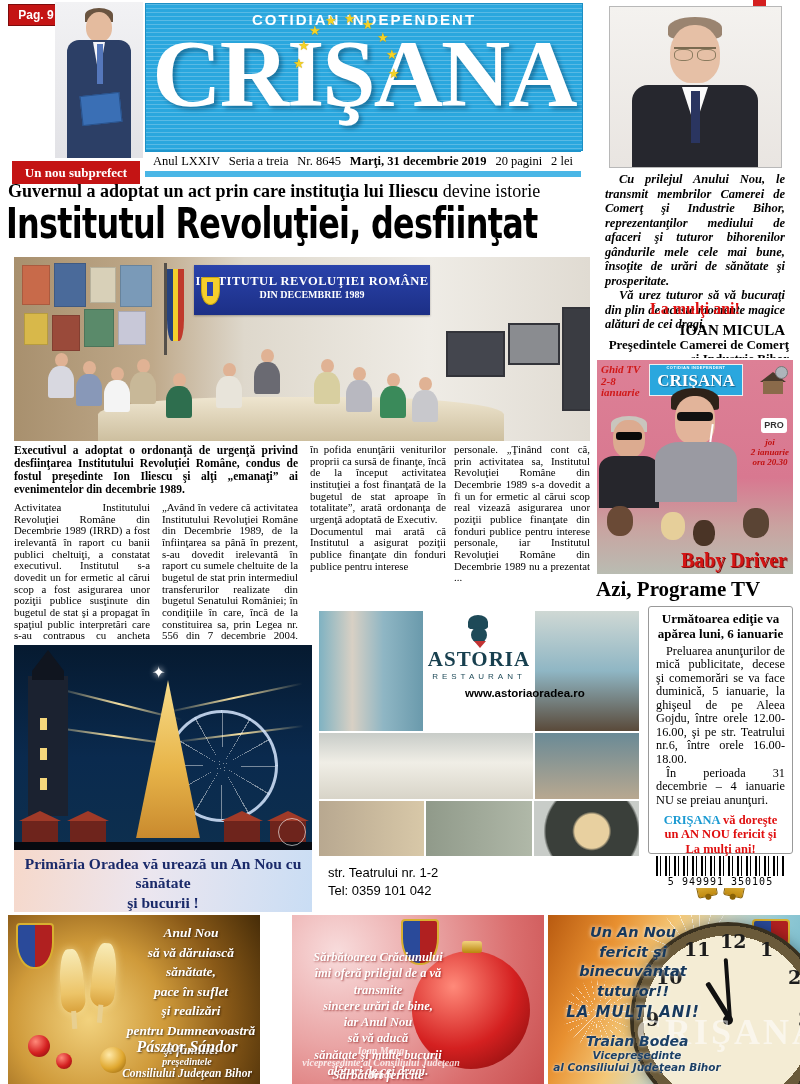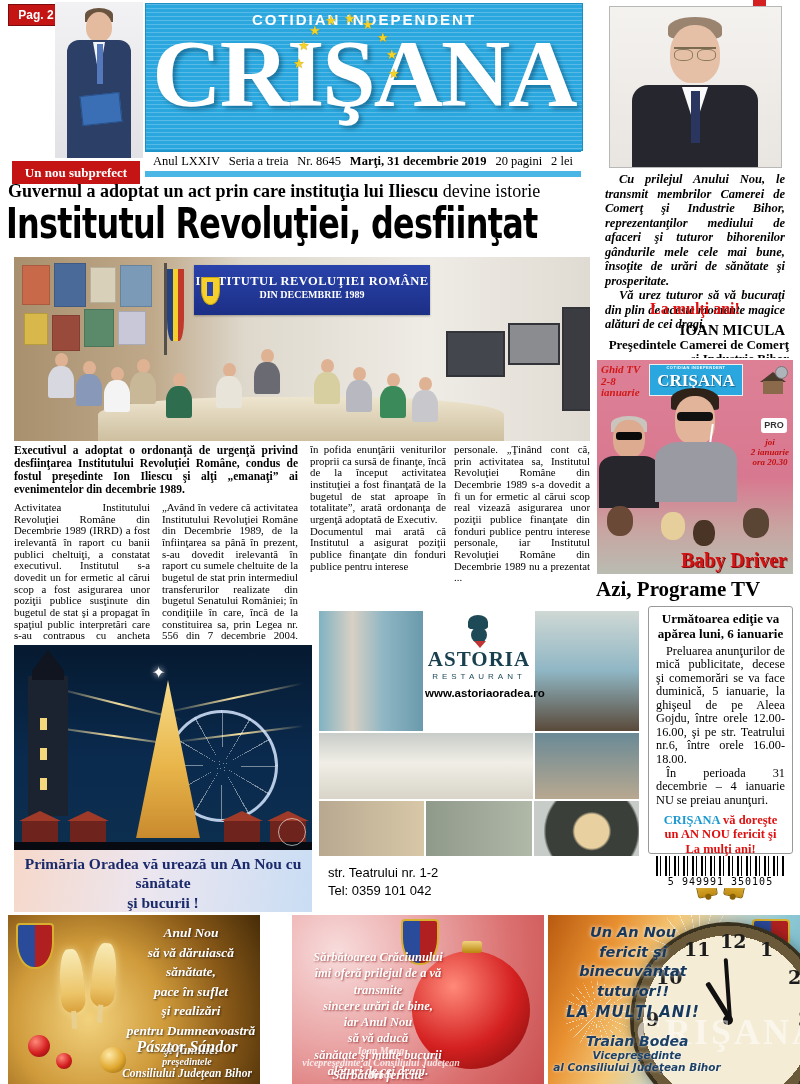--- a/index.html
+++ b/index.html
@@ -174,21 +174,21 @@
   
   .astoria{left:318px;top:610px;width:322px;height:300px;background:#000000;overflow:hidden;}
   .acell{position:absolute;border:1px solid #fff;box-sizing:border-box;}
   .alogo{position:absolute;left:106px;top:0;width:110px;height:122px;background:#fff;text-align:center;border:1px solid #fff;box-sizing:border-box;}
   .chef{position:relative;width:30px;height:34px;margin:4px auto 0;}
   .chef .hat{position:absolute;left:4px;top:0;width:20px;height:14px;border-radius:50% 50% 20% 20%;background:#1e4a58;}
   .chef .face{position:absolute;left:7px;top:12px;width:16px;height:16px;border-radius:50%;background:#1e4a58;}
   .chef .scarf{position:absolute;left:10px;top:26px;width:12px;height:7px;background:#c23333;clip-path:polygon(0 0,100% 0,50% 100%);}
   .aname{color:#173f4e;font:bold 21px "Liberation Serif",serif;letter-spacing:1px;line-height:1;}
   .asub{color:#1e4a58;font:8px "Liberation Sans",sans-serif;letter-spacing:4px;margin-top:2px;}
-  .aweb{color:#000;font:bold 11.5px "Liberation Sans",sans-serif;margin-top:6px;}
+  .aweb{color:#000;font:bold 11.5px "Liberation Sans",sans-serif;margin-top:6px;margin-left:40px;}
   .ainfo{position:absolute;left:0;top:247px;width:322px;height:53px;background:#fff;display:flex;
     justify-content:space-between;box-sizing:border-box;padding:7px 10px 0 10px;
     font:13px "Liberation Sans",sans-serif;line-height:1.4;}
   .ainfo .r{text-align:center;}
 
   
   .adrow{left:8px;top:915px;width:792px;height:169px;display:flex;gap:4px;}
   .ad{position:relative;flex:1;overflow:hidden;}
   .ad1{background:radial-gradient(circle at 32% 62%,#f2d27e 0%,#cf9a3a 38%,#8a5a18 68%,#462c08 100%);}
   .ad2{background:radial-gradient(circle at 18% 22%,#f8dcdc 0%,#eaa5a5 38%,#da6e6e 72%,#c94f4f 100%);margin-left:28px;}
@@ -234,21 +234,21 @@
   .ad3-sig .nm{font:bold italic 14px "DejaVu Sans",sans-serif;}
   .ad3-sig .rl{font:bold italic 10.5px "DejaVu Sans",sans-serif;line-height:1.2;}
   .ad3-wm{position:absolute;left:88px;top:96px;color:rgba(255,255,255,.55);
     font:bold 36px "Liberation Serif",serif;letter-spacing:3px;white-space:nowrap;}
 </style>
 </head>
 <body>
 
 <div id="page">
 
-  <div class="abs pag-badge">Pag. 2</div>
+  <div class="abs pag-badge">Pag. 9</div>
 
   <div class="abs portrait-man">
     <div class="pm-hair"></div>
     <div class="pm-head"></div>
     <div class="pm-suit"></div>
     <div class="pm-shirt"></div>
     <div class="pm-tie"></div>
     <div class="pm-folder"></div>
   </div>
   <div class="abs subprefect-badge">Un nou subprefect</div>

